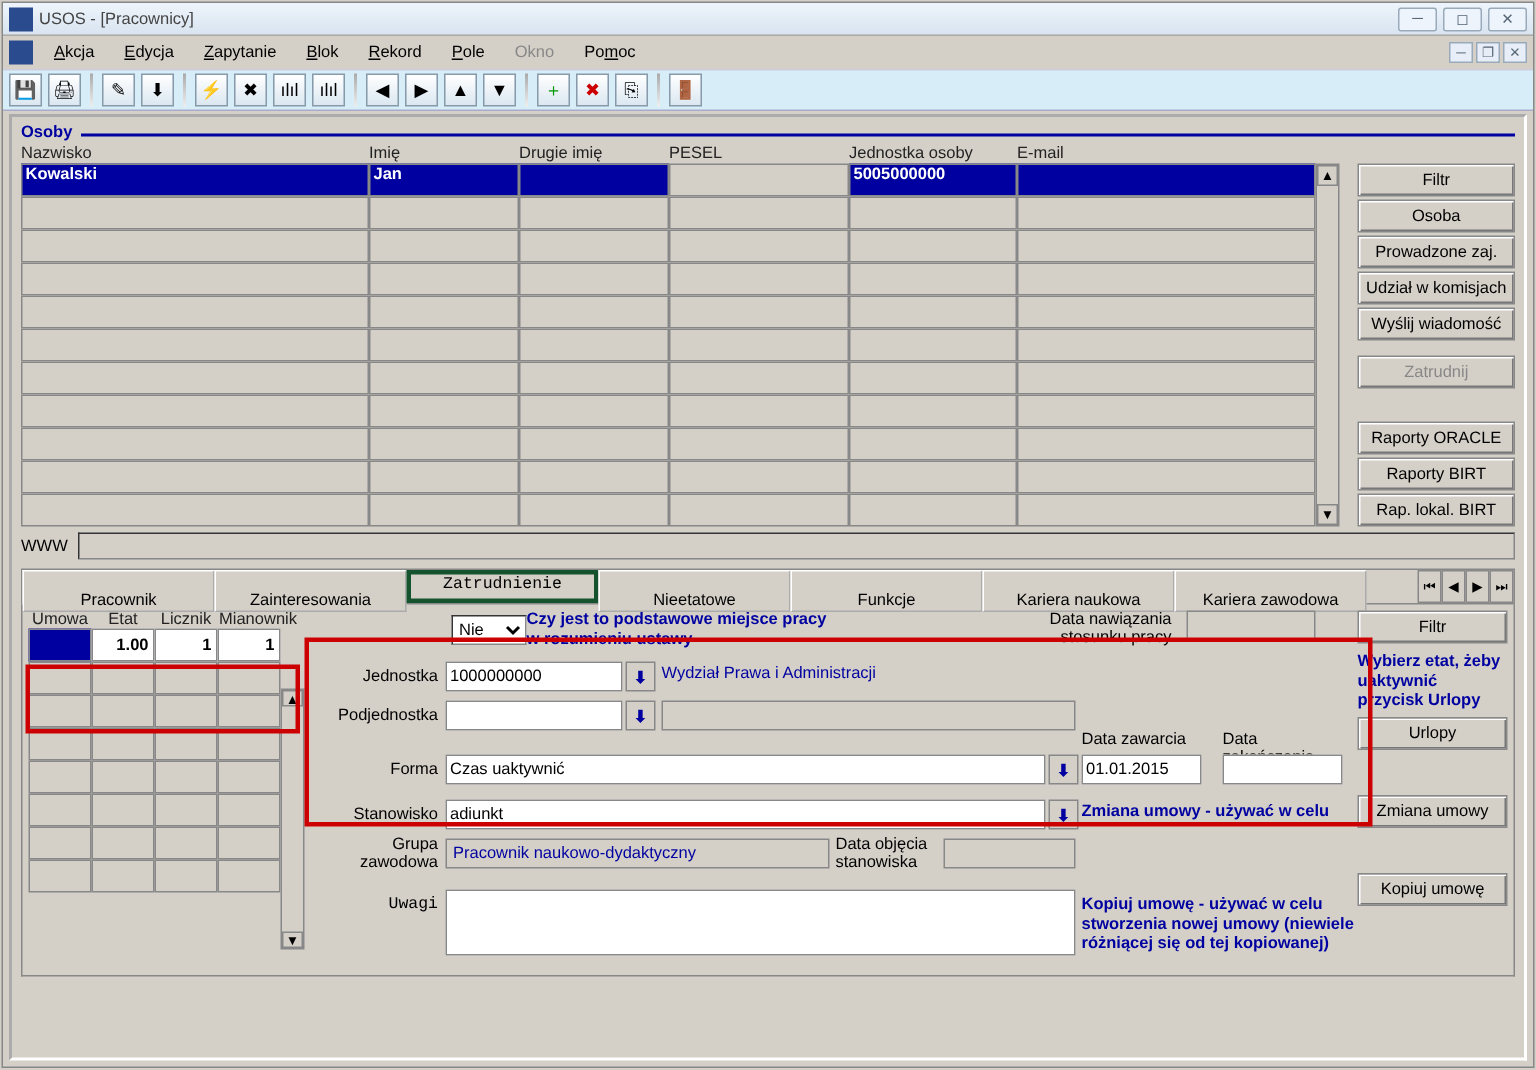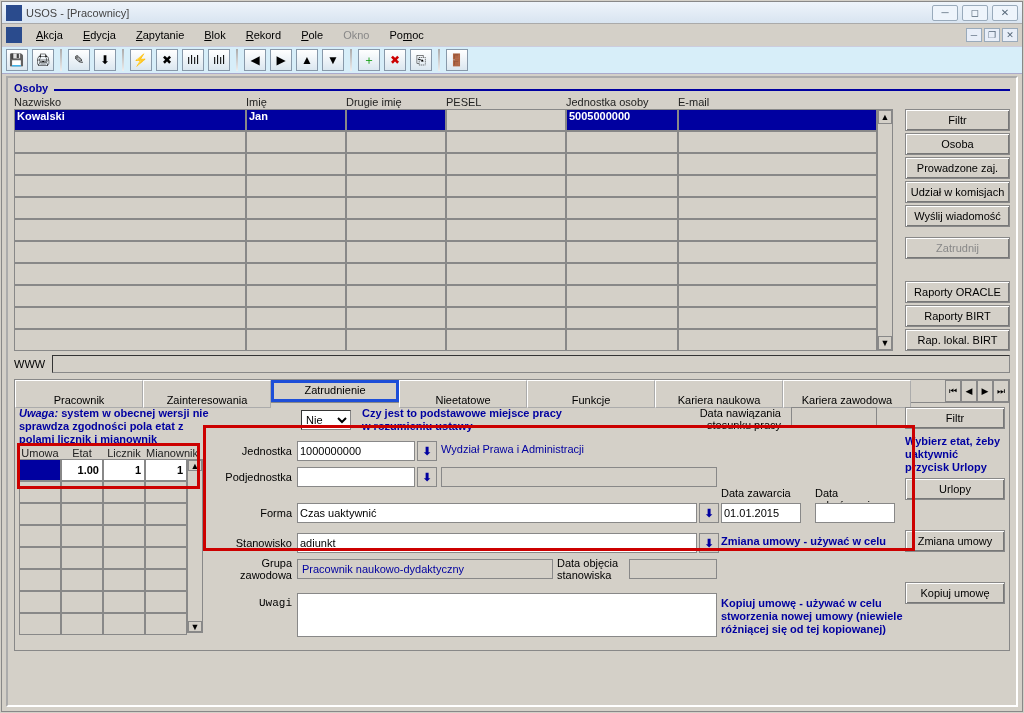--- a/index.html
+++ b/index.html
@@ -32,21 +32,21 @@
 .scrollbar-v{ width:16px; background:#d4d0c8; border:1px solid #888; display:flex;flex-direction:column;align-items:center;justify-content:space-between;}
 .scrollbar-v .arrow{width:14px;height:14px;border:1px solid #888;background:#d4d0c8;font-size:9px;display:flex;align-items:center;justify-content:center;cursor:pointer;}
 .side-btns{ width:105px; margin-left:12px;display:flex;flex-direction:column;gap:2px;}
 .btn{ height:22px; border:1px solid #888; background:#d4d0c8; box-shadow:1px 1px 0 #fff inset,-1px -1px 0 #777 inset; cursor:pointer;text-align:center;line-height:20px;}
 .btn.bold{font-weight:normal;}
 .btn.disabled{ color:#888; }
 .www-row{ margin-top:4px; display:flex; align-items:center;}
 .www-row input{height:18px;border:1px inset #888;background:#d4d0c8;}
 .tabbar{ border:1px solid #888; background:#d4d0c8; margin-top:6px;height:24px;display:flex;align-items:stretch;}
 .tab{ border:1px outset #fff; padding:13px 0; text-align:center; cursor:pointer; background:#d4d0c8;}
-.tab.active{ border:3px solid #1d4ed8; padding:1px 0;}
+.tab.active{ border:3px solid #14532d; padding:1px 0;font-family:Liberation Mono, monospace;}
 .tabnav{ width:16px;display:flex;align-items:center;justify-content:center;border:1px solid #888;font-size:9px;cursor:pointer;}
 .lower{ border:1px solid #888; border-top:none; padding:4px; position:relative; display:flex; height:248px;}
 .note{ color:#0000A0; font-weight:bold; font-size:11px; line-height:13px; }
 .mini-table-hdr{ display:flex; color:#222; }
 .mini-table-hdr span{ text-align:center;}
 .mini-row{ display:flex;}
 .mini-cell{ height:22px; border:1px solid #888; text-align:right; padding-right:3px; line-height:20px;}
 .mini-cell.sel{ background:#0000A0;}
 .field-label{ text-align:right; padding-right:3px;}
 .txtfield{ height:20px; border:1px solid #888; background:#fff; padding-left:2px; line-height:18px;}
@@ -252,23 +252,20 @@
       <div style="flex:1;"></div>
       <div class="tabnav">⏮</div>
       <div class="tabnav">◀</div>
       <div class="tabnav">▶</div>
       <div class="tabnav">⏭</div>
     </div>
 
     <div class="lower">
 
       <div style="width:182px;">
-        <div class="note" style="width:200px;height:40px;">
-          <span style="font-style:italic;">Uwaga:</span> system w obecnej wersji nie sprawdza zgodności pola etat z polami licznik i mianownik
-        </div>
         <div class="mini-table-hdr">
           <span style="width:42px;">Umowa</span>
           <span style="width:42px;">Etat</span>
           <span style="width:42px;">Licznik</span>
           <span style="width:54px;">Mianownik</span>
         </div>
         <div class="mini-row">
           <div class="mini-cell sel" style="width:42px;"></div>
           <div class="mini-cell" style="width:42px;background:#fff;font-weight:bold;">1.00</div>
           <div class="mini-cell" style="width:42px;background:#fff;font-weight:bold;">1</div>
@@ -319,21 +316,21 @@
         <div style="position:absolute;left:172px;top:56px;" class="scrollbar-v">
           <div class="arrow" style="height:11px;">▲</div>
           <div style="height:150px;"></div>
           <div class="arrow" style="height:11px;">▼</div>
         </div>
       </div>
 
       <div style="flex:1;position:relative;margin-left:14px;">
         <div style="position:absolute;left:86px;top:0;display:flex;align-items:center;">
            <select class="select" style="width:50px;"><option>Nie</option></select>
-           <div class="note" style="margin-left:11px;width:210px;">Czy jest to podstawowe miejsce pracy w rozumieniu ustawy</div>
+           <div class="note" style="margin-left:0;width:210px;">Czy jest to podstawowe miejsce pracy w rozumieniu ustawy</div>
         </div>
         <div style="position:absolute;right:120px;top:0;width:98px;text-align:right;">Data nawiązania stosunku pracy</div>
         <div class="txtfield" style="position:absolute;right:24px;top:0;width:86px;background:#d4d0c8;"></div>
 
         <div style="position:absolute;left:0;top:38px;width:80px;" class="field-label">Jednostka</div>
         <div class="txtfield" style="position:absolute;left:82px;top:34px;width:118px;">1000000000</div>
         <div class="picker" style="position:absolute;left:202px;top:34px;">⬇</div>
         <div style="position:absolute;left:226px;top:36px;color:#0000A0;">Wydział Prawa i Administracji</div>
 
         <div style="position:absolute;left:0;top:64px;width:80px;" class="field-label">Podjednostka</div>

